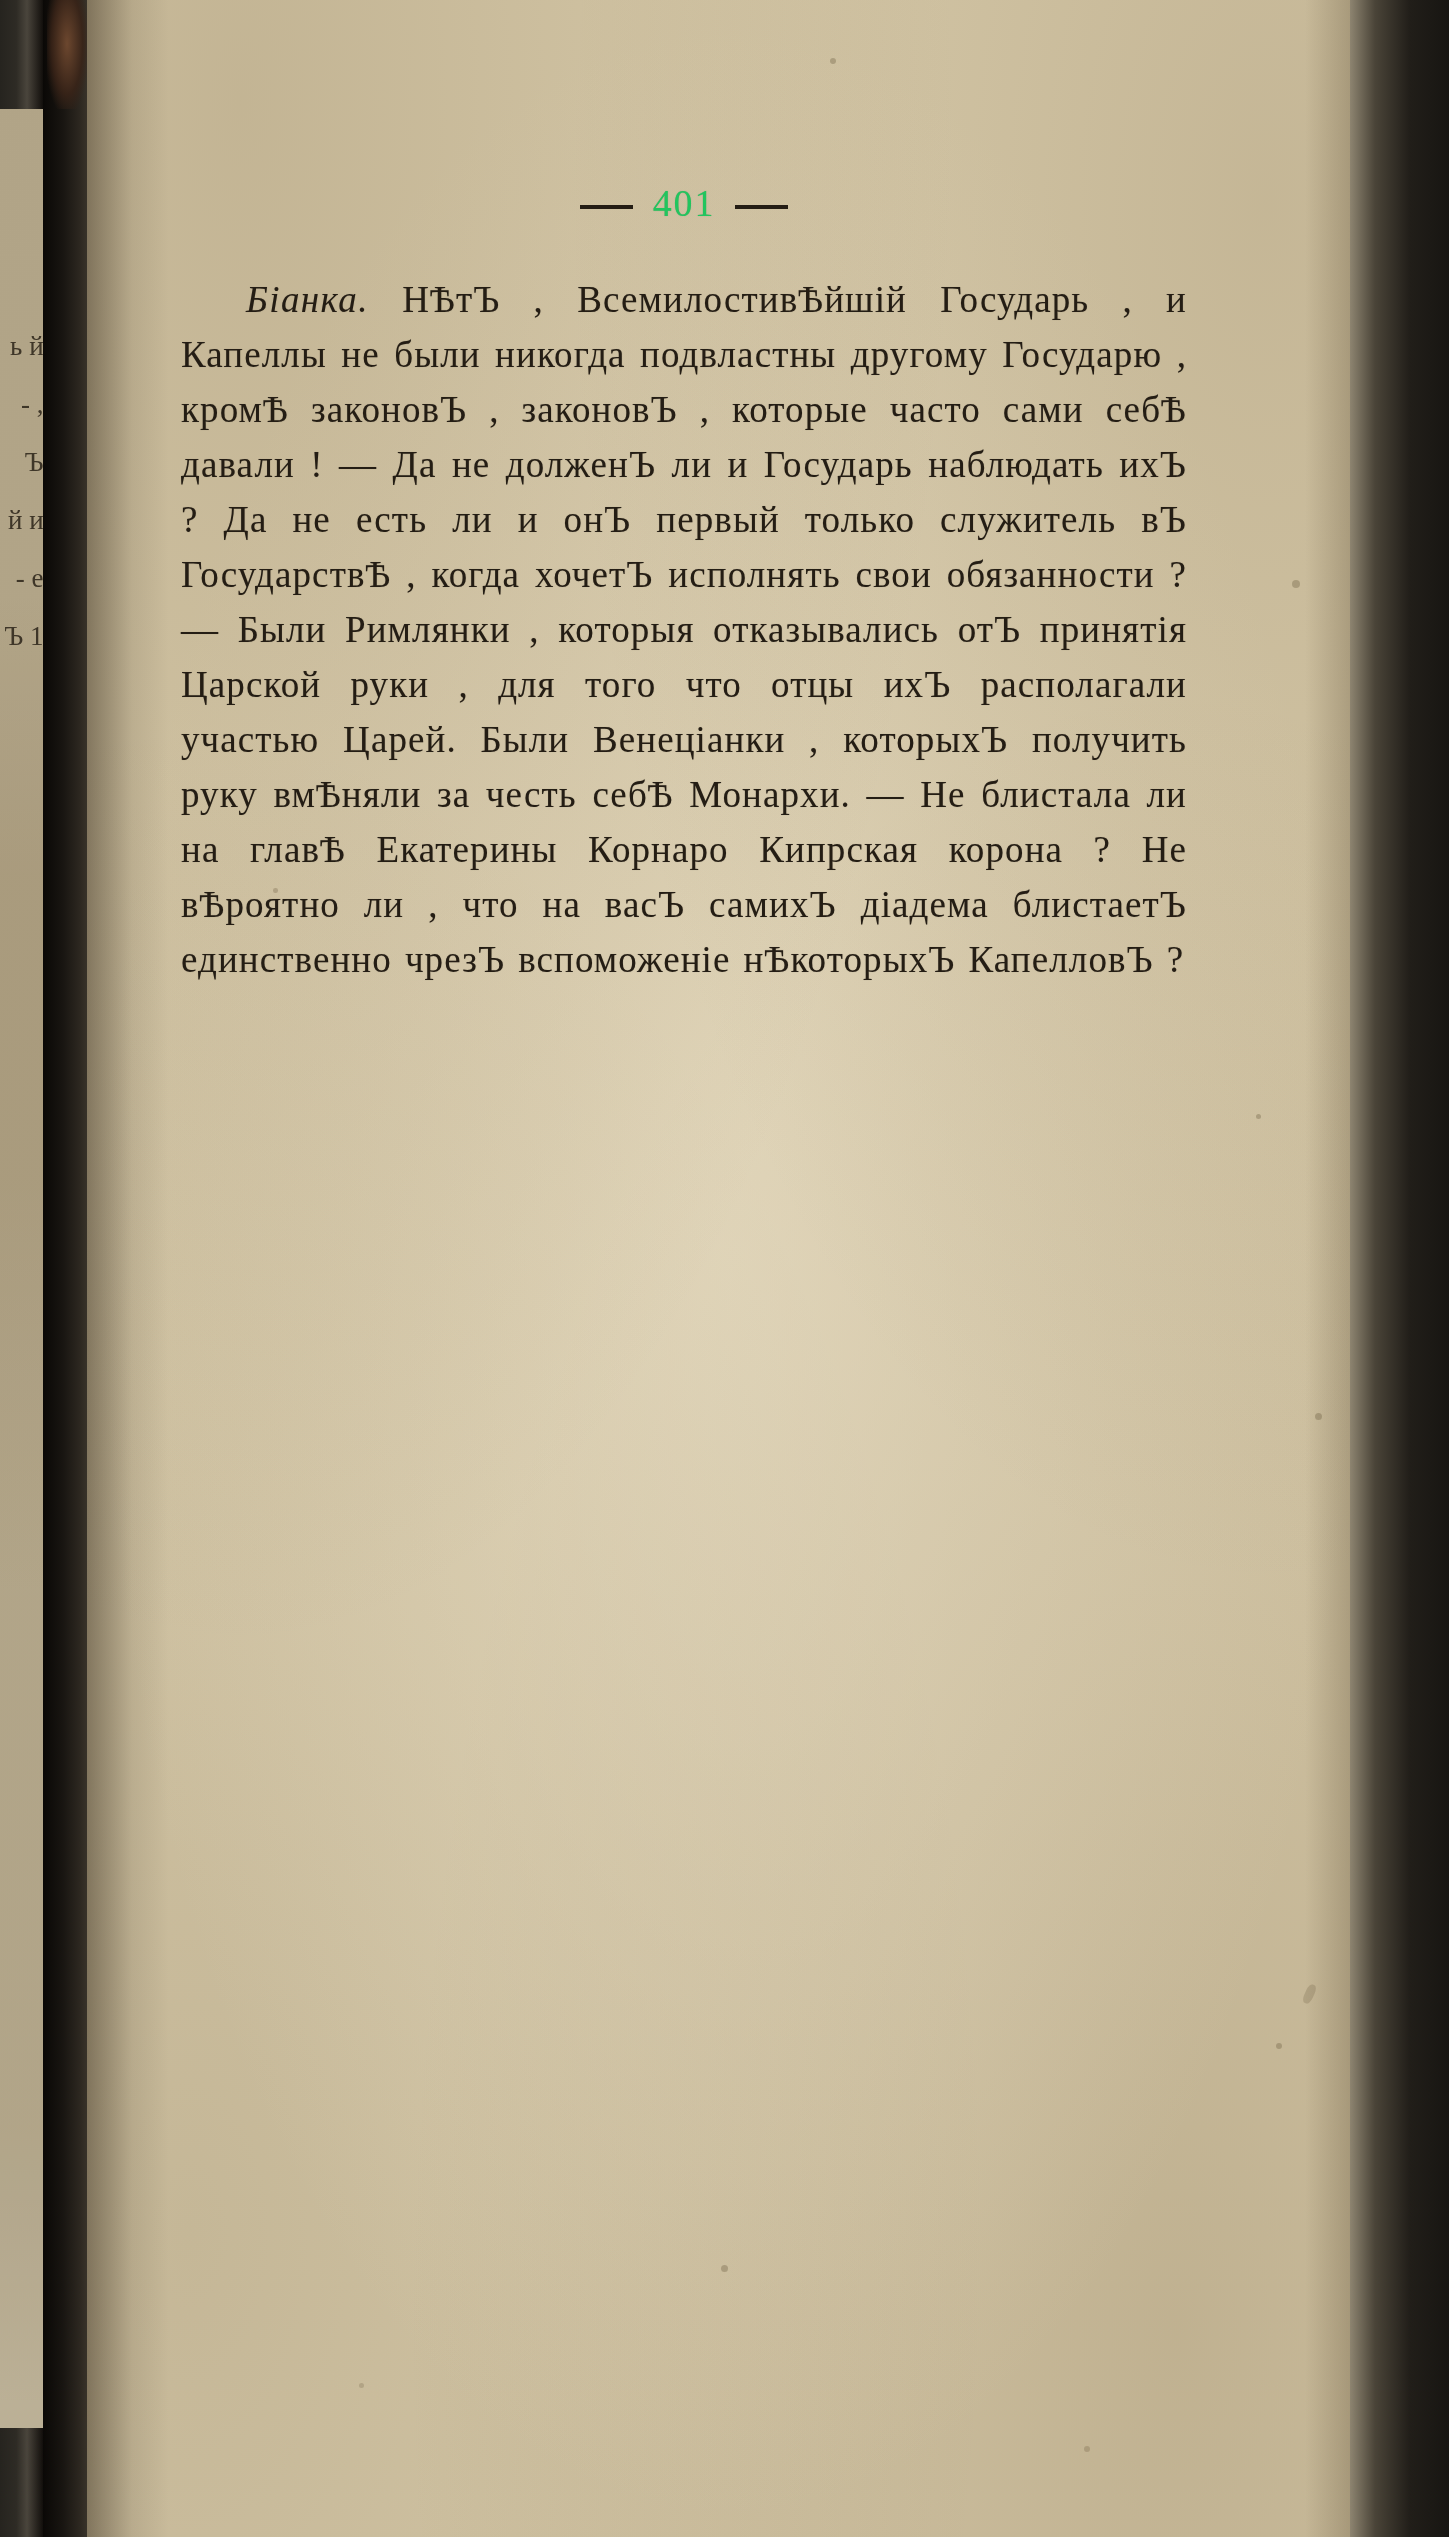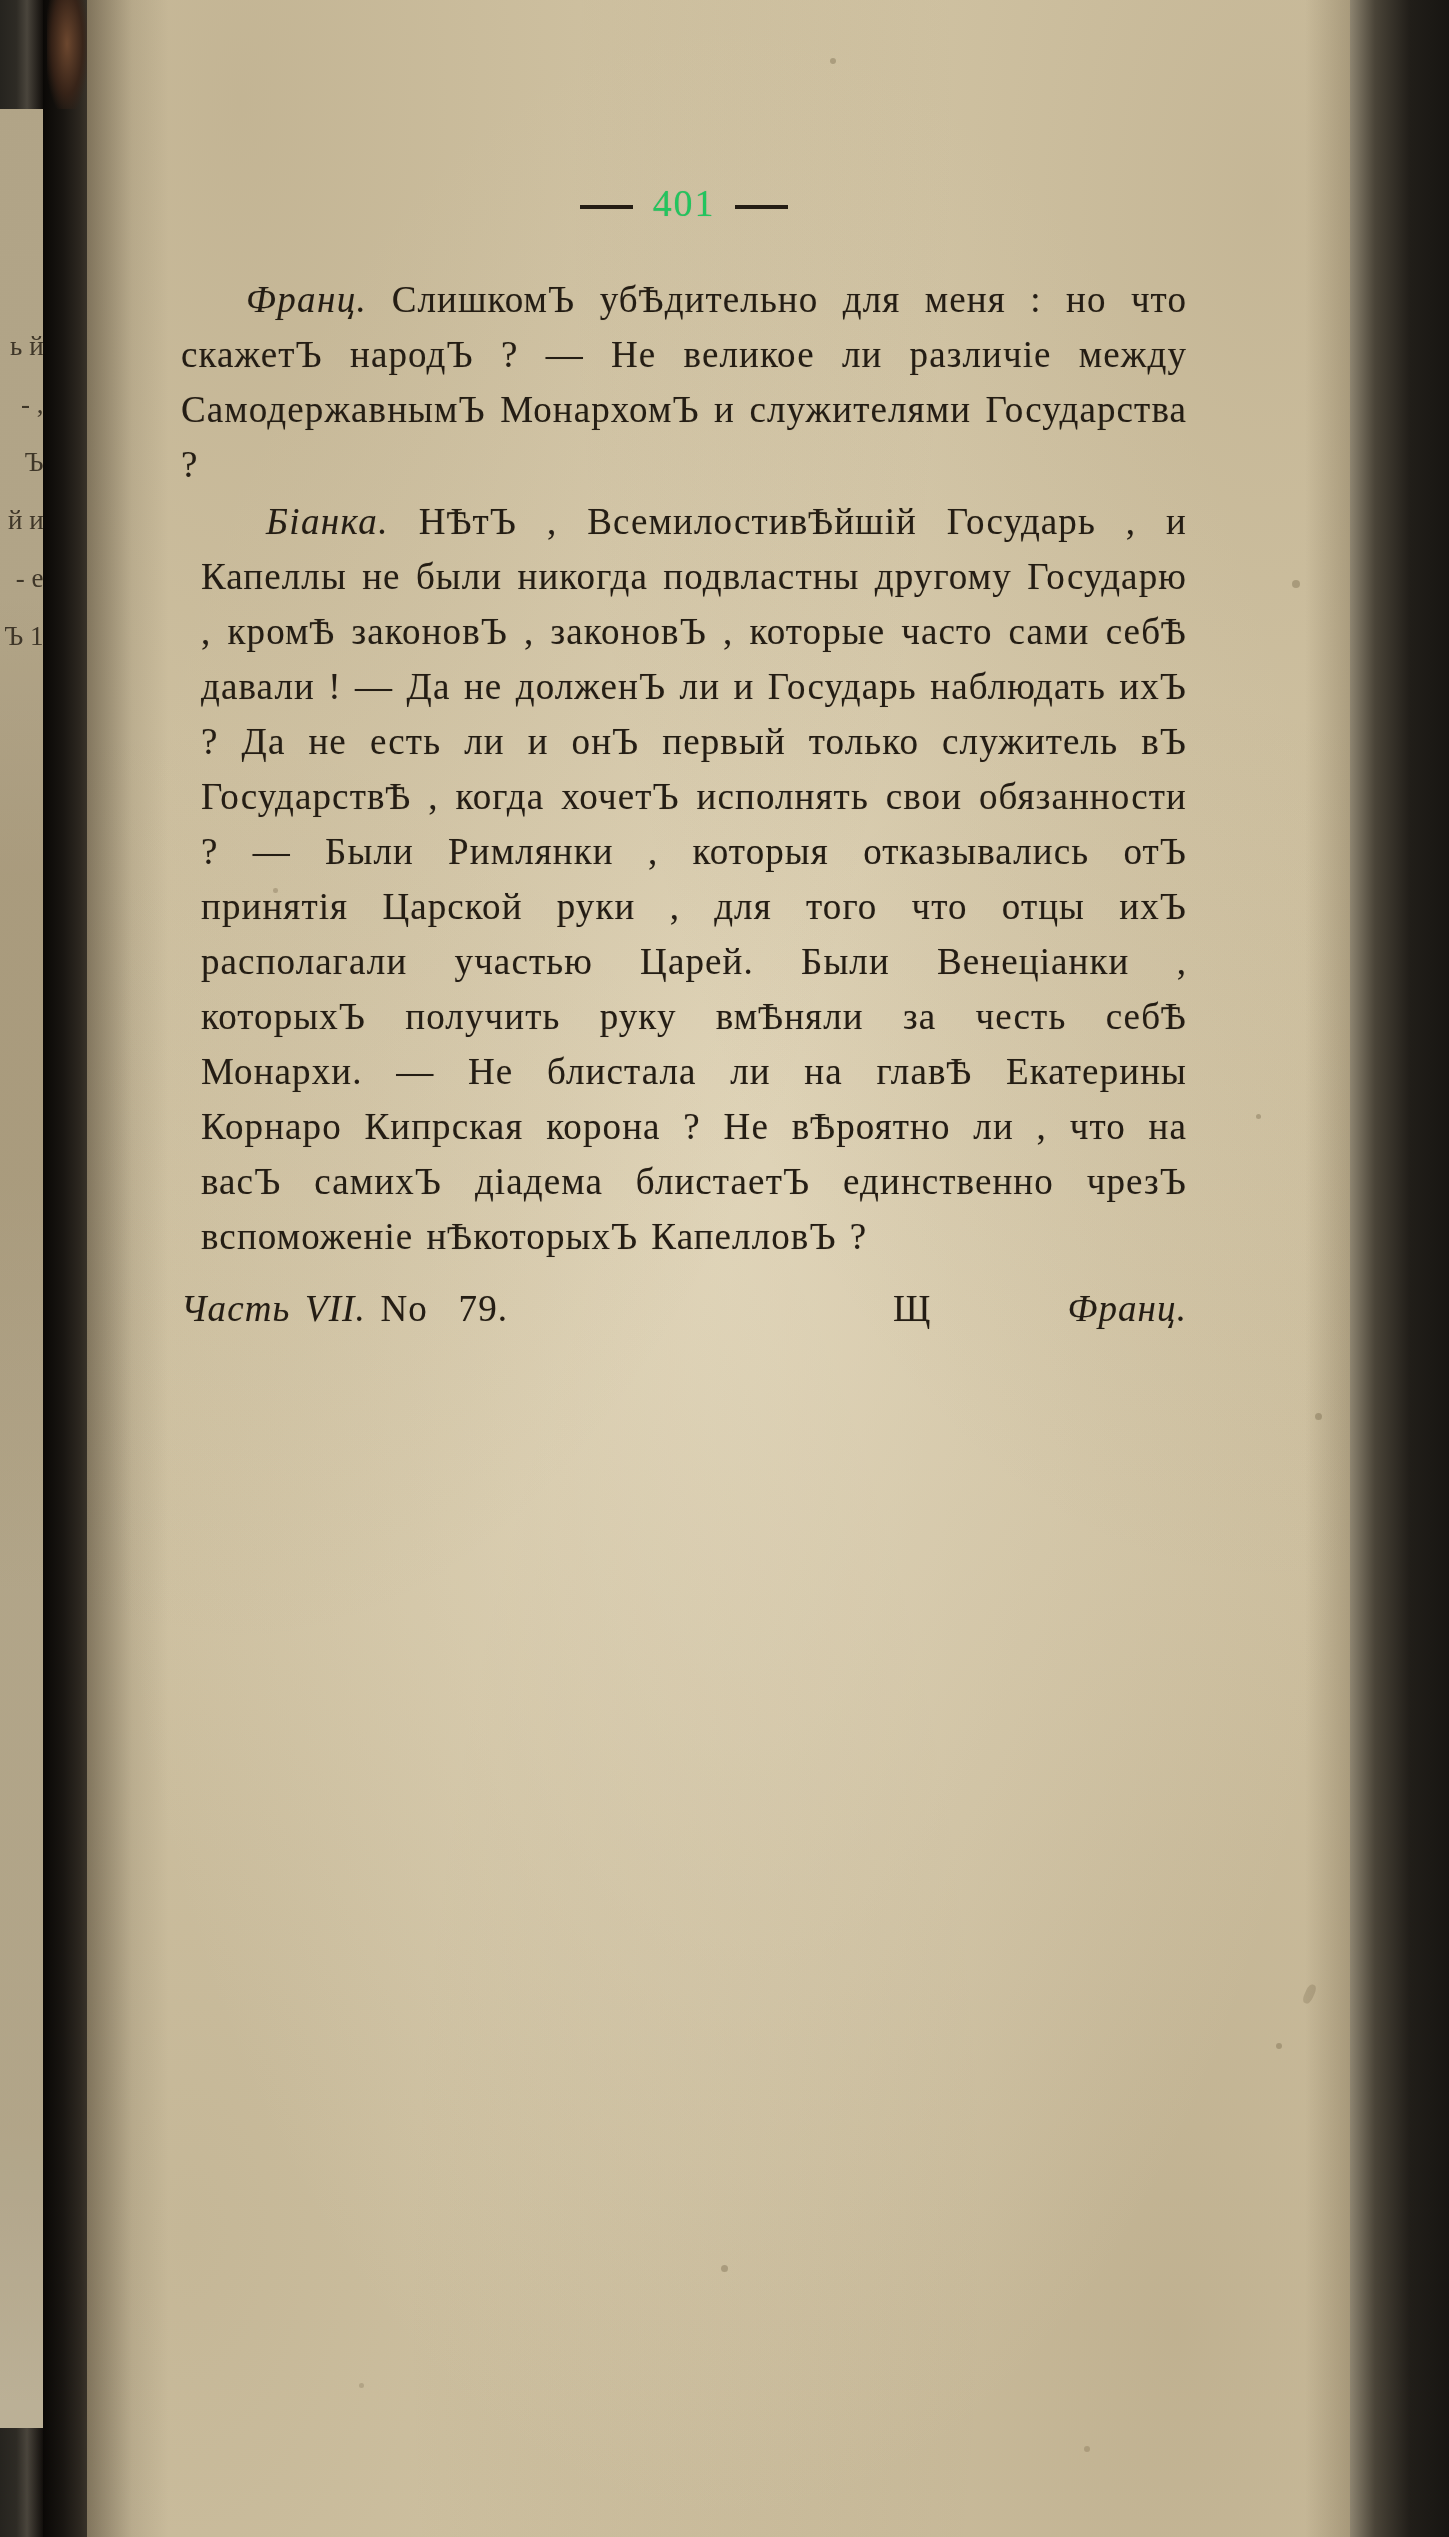--- a/index.html
+++ b/index.html
@@ -221,30 +221,19 @@
   <div class="gutter-shadow-inner"></div>
   <div class="page-edge-shadow"></div>
   <div class="page-edge-right"></div>
 
   <div class="textblock">
 
     <div class="folio">
       <span class="rule"></span><span>401</span><span class="rule"></span>
     </div>
 
-    <p class="para"><span class="speaker">Франц.</span><span> СлишкомЪ убѢдительно для меня : но что скажетЪ народЪ ?  — Не великое ли различіе между СамодержавнымЪ МонархомЪ и служителями Государства ?</span></p>
 
     <p class="para"><span class="speaker">Біанка.</span><span> НѢтЪ , ВсемилостивѢйшій Государь , и Капеллы не были никогда подвластны другому Государю , кромѢ законовЪ , законовЪ , которые часто сами себѢ давали ! — Да не долженЪ ли и Государь наблюдать ихЪ ? Да не есть ли и онЪ первый только служитель вЪ ГосударствѢ , когда хочетЪ исполнять свои обязанности ? — Были Римлянки , которыя отказывались отЪ принятія Царской руки , для того что отцы ихЪ располагали участью Царей. Были Венеціанки , которыхЪ получить руку вмѢняли за честь себѢ Монархи. — Не блистала ли на главѢ Екатерины Корнаро Кипрская корона ? Не вѢроятно ли , что на васЪ самихЪ діадема блистаетЪ единственно чрезЪ вспоможеніе нѢкоторыхЪ КапелловЪ ?</span></p>
 
-    <div class="footline">
-      <span class="fl-left">
-        <span class="part">Часть</span>
-        <span class="part">VII.</span>
-        <span>No</span>
-        <span class="num">79.</span>
-      </span>
-      <span class="sig">Щ</span>
-      <span class="catch">Франц.</span>
-    </div>
 
   </div>
 </div>
 
 
 </body></html>

